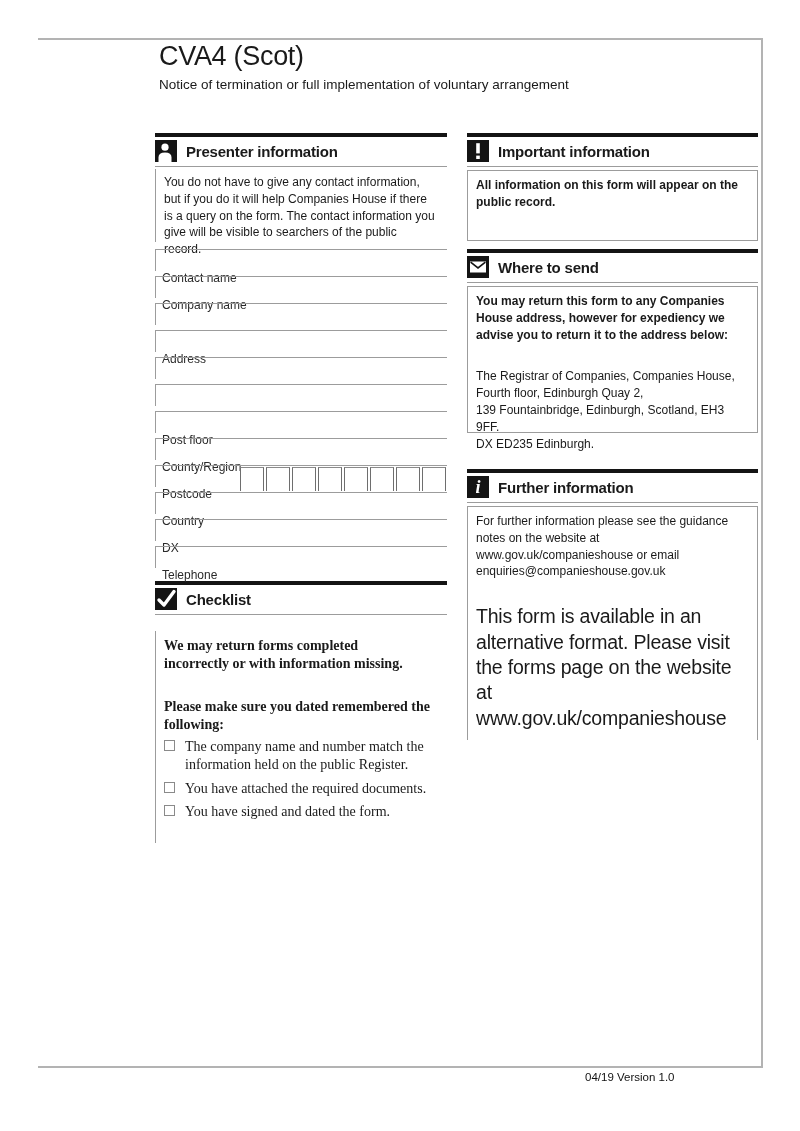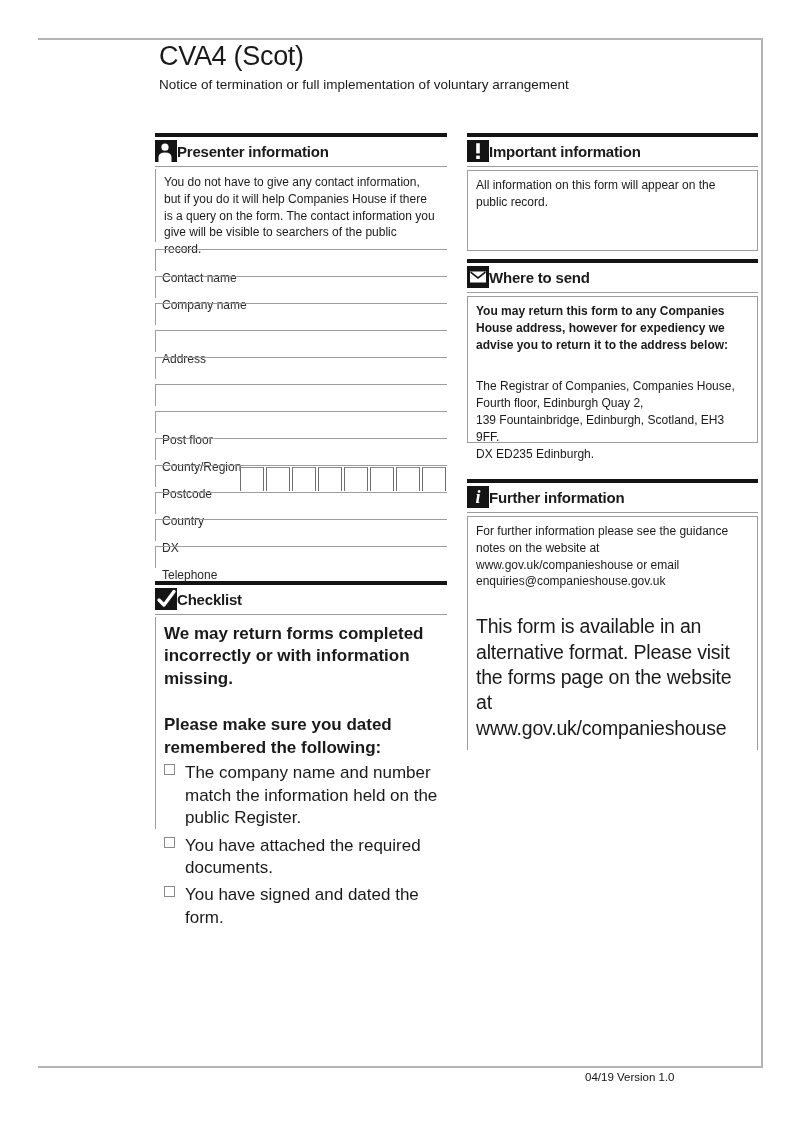--- a/index.html
+++ b/index.html
@@ -14,46 +14,46 @@
   }
   .title-block{position:absolute;left:159px;top:42px;width:560px;}
   .form-code{font-size:27px;font-weight:400;letter-spacing:-.3px;line-height:1.1;}
   .form-subtitle{font-size:13.5px;font-weight:400;margin-top:5px;}
 
   .col{position:absolute;top:133px;}
   .col-left{left:155px;width:292px;}
   .col-right{left:467px;width:291px;}
 
   .sec{border-top:4px solid #141414;}
-  .sec-head{display:flex;align-items:center;padding:3px 0 4px;border-bottom:1px solid #9c9c9c;}
+  .sec-head{display:flex;align-items:center;gap:9px;padding:3px 0 4px;border-bottom:1px solid #9c9c9c;}
   .sec-icon{width:22px;height:22px;background:#141414;flex:none;display:flex;align-items:center;justify-content:center;overflow:hidden;}
   .sec-icon svg{display:block;}
   .sec-title{font-size:15px;font-weight:700;letter-spacing:-.2px;}
 
   .note{border-left:1px solid #9c9c9c;margin-top:2px;padding:5px 10px 0 8px;
         font-size:12px;line-height:1.4;height:73px;box-sizing:border-box;}
 
   .fields{margin-top:7px;}
   .field{position:relative;height:26px;border-top:1px solid #9c9c9c;}
   .field::before{content:"";position:absolute;left:0;top:0;height:21px;border-left:1px solid #9c9c9c;}
   .field-label{position:absolute;left:7px;top:21px;font-size:12px;color:#2a2a2a;}
   .pc-cells{position:absolute;left:85px;right:1px;top:1px;height:24px;display:flex;gap:2px;}
   .pc-cell{flex:1;border-top:1px solid #8a8a8a;border-left:1px solid #6e6e6e;border-right:1px solid #6e6e6e;}
 
   .sec-checklist{margin-top:8px;}
-  .chk-body{border-left:1px solid #9c9c9c;margin-top:2px;padding:6px 6px 0 8px;
-            font-size:17px;line-height:1.32;height:212px;box-sizing:border-box;}
+  .chk-body{border-left:1px solid #9c9c9c;margin-top:16px;padding:6px 6px 0 8px;
+            font-size:14px;line-height:1.32;height:212px;box-sizing:border-box;font-family:Liberation Serif, serif;}
   .chk-warning{font-weight:700;width:94%;}
   .chk-instruction{font-weight:700;margin-top:24px;}
   .chk-items{margin-top:3px;}
   .chk-item{display:flex;align-items:flex-start;margin-bottom:5px;}
   .chk-box{flex:none;width:9px;height:9px;border:1px solid #8a8a8a;margin:2px 10px 0 0;background:#fff;}
 
   .box{border:1px solid #9c9c9c;margin-top:3px;padding:6px 8px;font-size:12px;line-height:1.4;box-sizing:border-box;}
-  .box-important{height:81px;font-weight:400;}
+  .box-important{height:71px;font-weight:700;}
   .sec-send{margin-top:8px;}
   .box-send{height:147px;}
   .send-intro{font-weight:700;}
   .return-address{margin-top:25px;}
   .sec-further{margin-top:36px;}
   .box-further{border-bottom:none;height:234px;}
   .alt-format{margin-top:24px;font-size:19.5px;line-height:1.3;letter-spacing:-.2px;width:99%;}
 
   .footer-version{position:absolute;left:585px;top:1071px;font-size:11.5px;color:#111;}
 </style>

